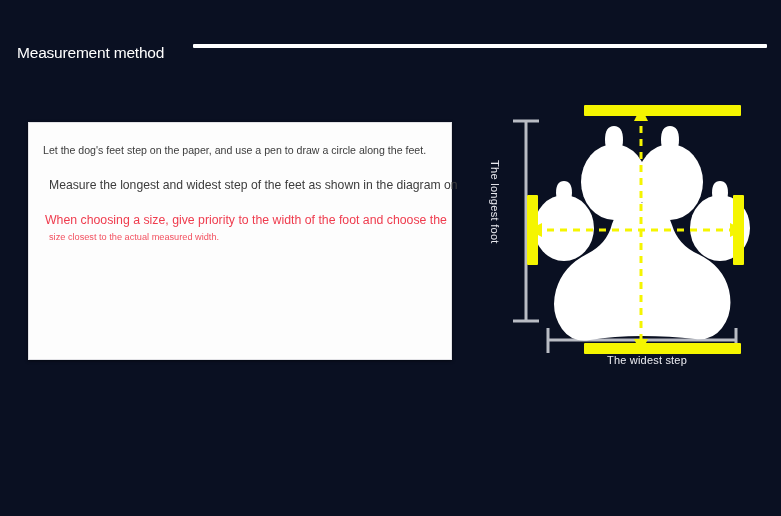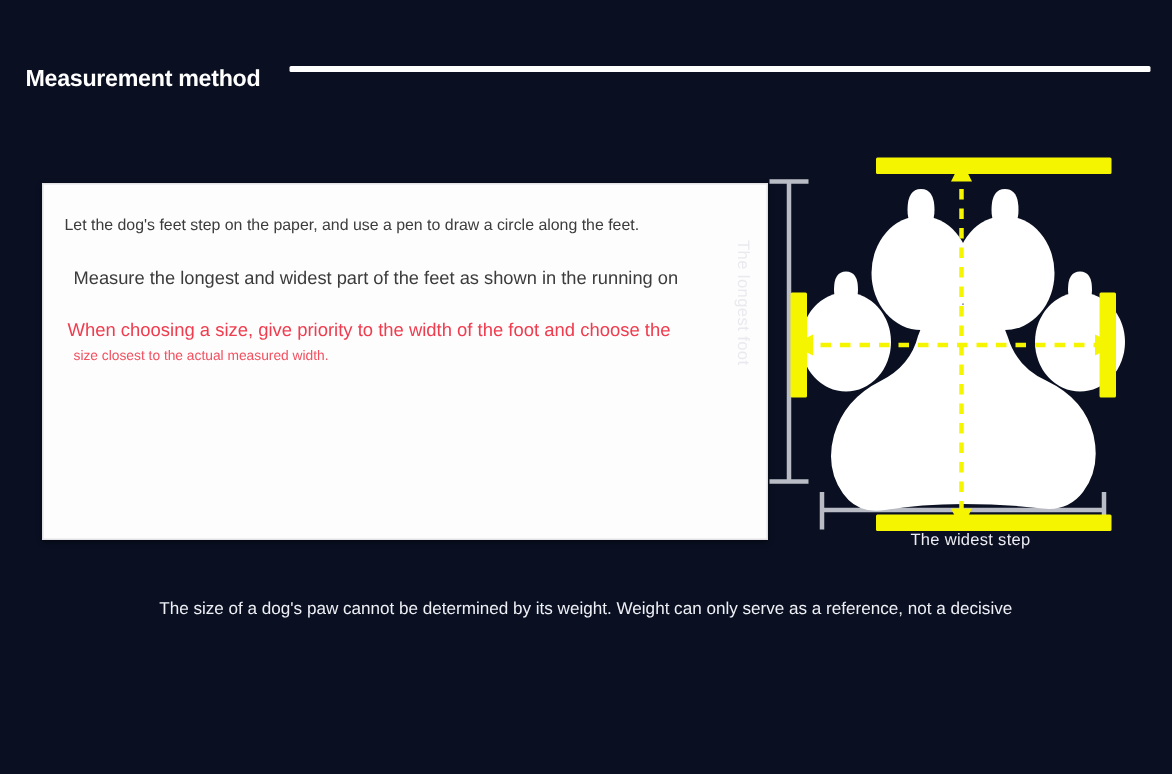--- a/index.html
+++ b/index.html
@@ -18,41 +18,41 @@
     position: absolute;
     top: 0; left: 0;
     width: 781px;
     height: 80px;
   }
   .header-title {
     position: absolute;
     left: 17px;
     top: 44px;
     font-size: 15.5px;
-    font-weight: bold;
+    font-weight: normal;
     color: #ffffff;
     letter-spacing: -0.2px;
     white-space: nowrap;
   }
   .header-rule {
     position: absolute;
     left: 193px;
     top: 44px;
     width: 574px;
     height: 4px;
     background: #ffffff;
     border-radius: 1px;
   }
 
   
   .card {
     position: absolute;
     left: 28px;
     top: 122px;
-    width: 484px;
+    width: 424px;
     height: 238px;
     background: #fdfdfd;
     border: 1px solid #e2e2e6;
     box-shadow: 0 1px 3px rgba(0,0,0,0.5);
     padding: 22px 16px 10px 14px;
   }
   .card-line {
     color: #3c3c3c;
     font-size: 10.6px;
     line-height: 1;
@@ -131,21 +131,21 @@
 </head>
 <body>
 
 <div class="header">
   <div class="header-title">Measurement method</div>
   <div class="header-rule"></div>
 </div>
 
 <div class="card">
   <div class="card-line">Let the dog's feet step on the paper, and use a pen to draw a circle along the feet.</div>
-  <div class="card-line lg">Measure the longest and widest part of the feet as shown in the running on</div>
+  <div class="card-line lg">Measure the longest and widest step of the feet as shown in the diagram on</div>
   <div class="card-line warn-lg">When choosing a size, give priority to the width of the foot and choose the</div>
   <div class="card-line warn-sm">size closest to the actual measured width.</div>
 </div>
 
 <div class="diagram">
   <svg width="300" height="290" viewBox="0 0 300 290">
 
     <g stroke="#b9bcc4" stroke-width="3" fill="none">
       <line x1="46" y1="36" x2="46" y2="236"></line>
       <line x1="33" y1="36" x2="59" y2="36"></line>
@@ -205,14 +205,13 @@
       <polygon points="264,145 250,138 250,152"></polygon>
     </g>
   </svg>
 </div>
 
 <div class="vlabel">The longest foot</div>
 
 <div class="hlabel">The widest step</div>
 
 <div class="footer">
-  <div class="footer-line first">The size of a dog's paw cannot be determined by its weight. Weight can only serve as a reference, not a decisive</div>
 </div>
 
 </body></html>

